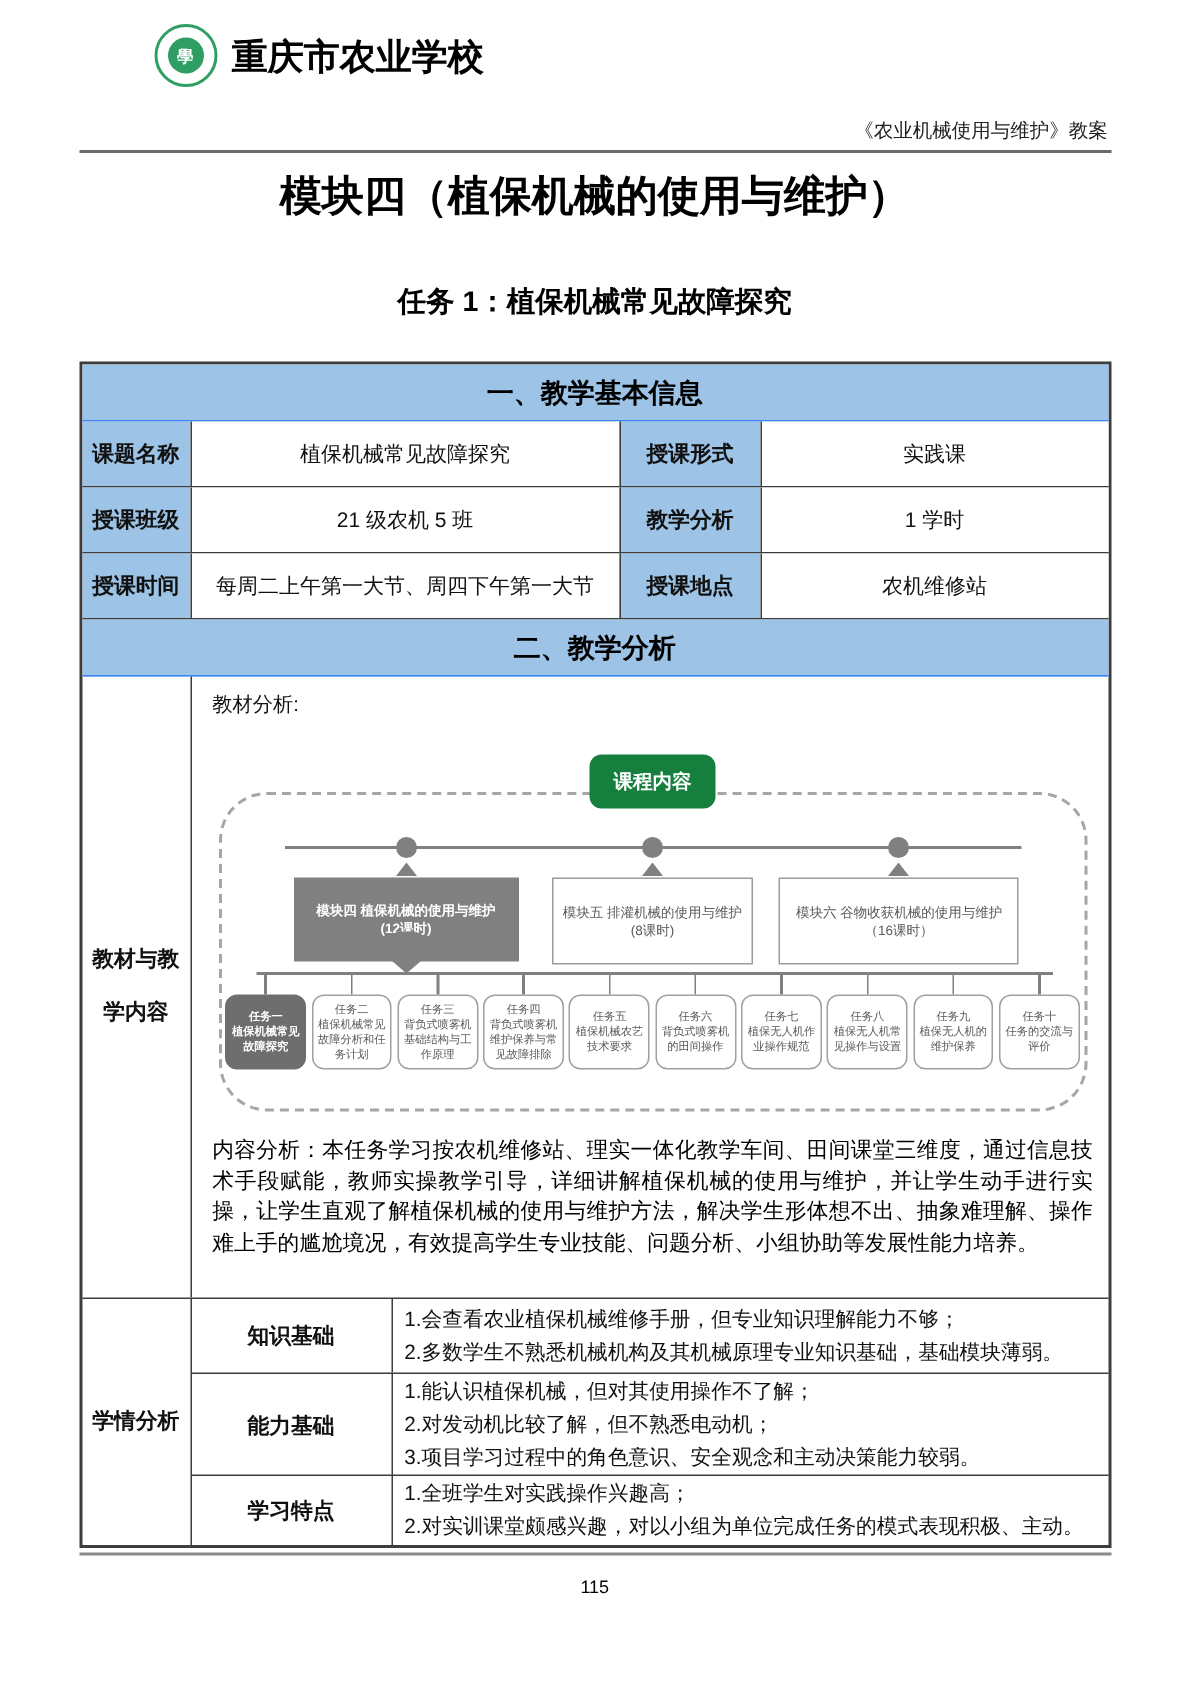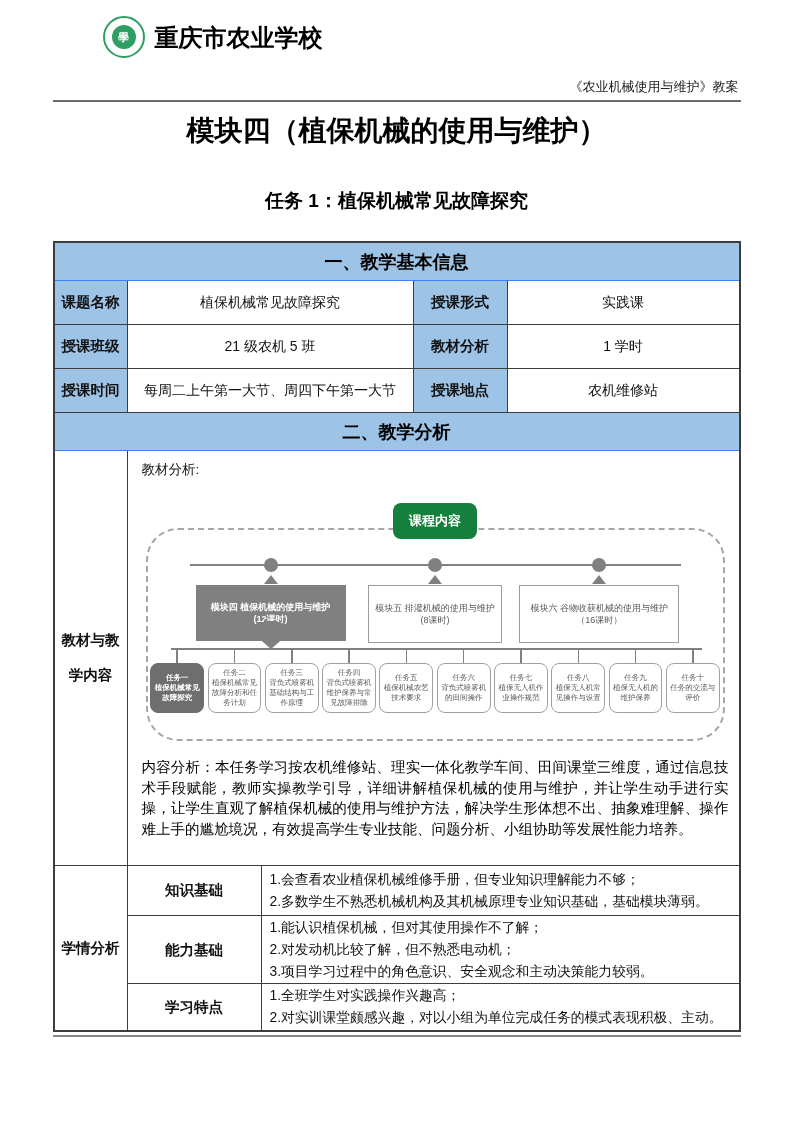--- a/index.html
+++ b/index.html
@@ -150,21 +150,21 @@
 
     <div class="info-row">
       <div class="cell lbl">课题名称</div>
       <div class="cell val">植保机械常见故障探究</div>
       <div class="cell lbl">授课形式</div>
       <div class="cell val">实践课</div>
     </div>
     <div class="info-row">
       <div class="cell lbl">授课班级</div>
       <div class="cell val">21 级农机 5 班</div>
-      <div class="cell lbl">教材分析</div>
+      <div class="cell lbl">教学分析</div>
       <div class="cell val">1 学时</div>
     </div>
     <div class="info-row">
       <div class="cell lbl">授课时间</div>
       <div class="cell val">每周二上午第一大节、周四下午第一大节</div>
       <div class="cell lbl">授课地点</div>
       <div class="cell val">农机维修站</div>
     </div>
 
     <div class="sec-row">二、教学分析</div>
@@ -312,14 +312,15 @@
             <div>1.全班学生对实践操作兴趣高；</div>
             <div>2.对实训课堂颇感兴趣，对以小组为单位完成任务的模式表现积极、主动。</div>
           </div>
         </div>
 
       </div>
     </div>
   </div>
 
   <div class="footer-line"></div>
+  <div class="page-num">115</div>
 
 </div>
 
 </body></html>

